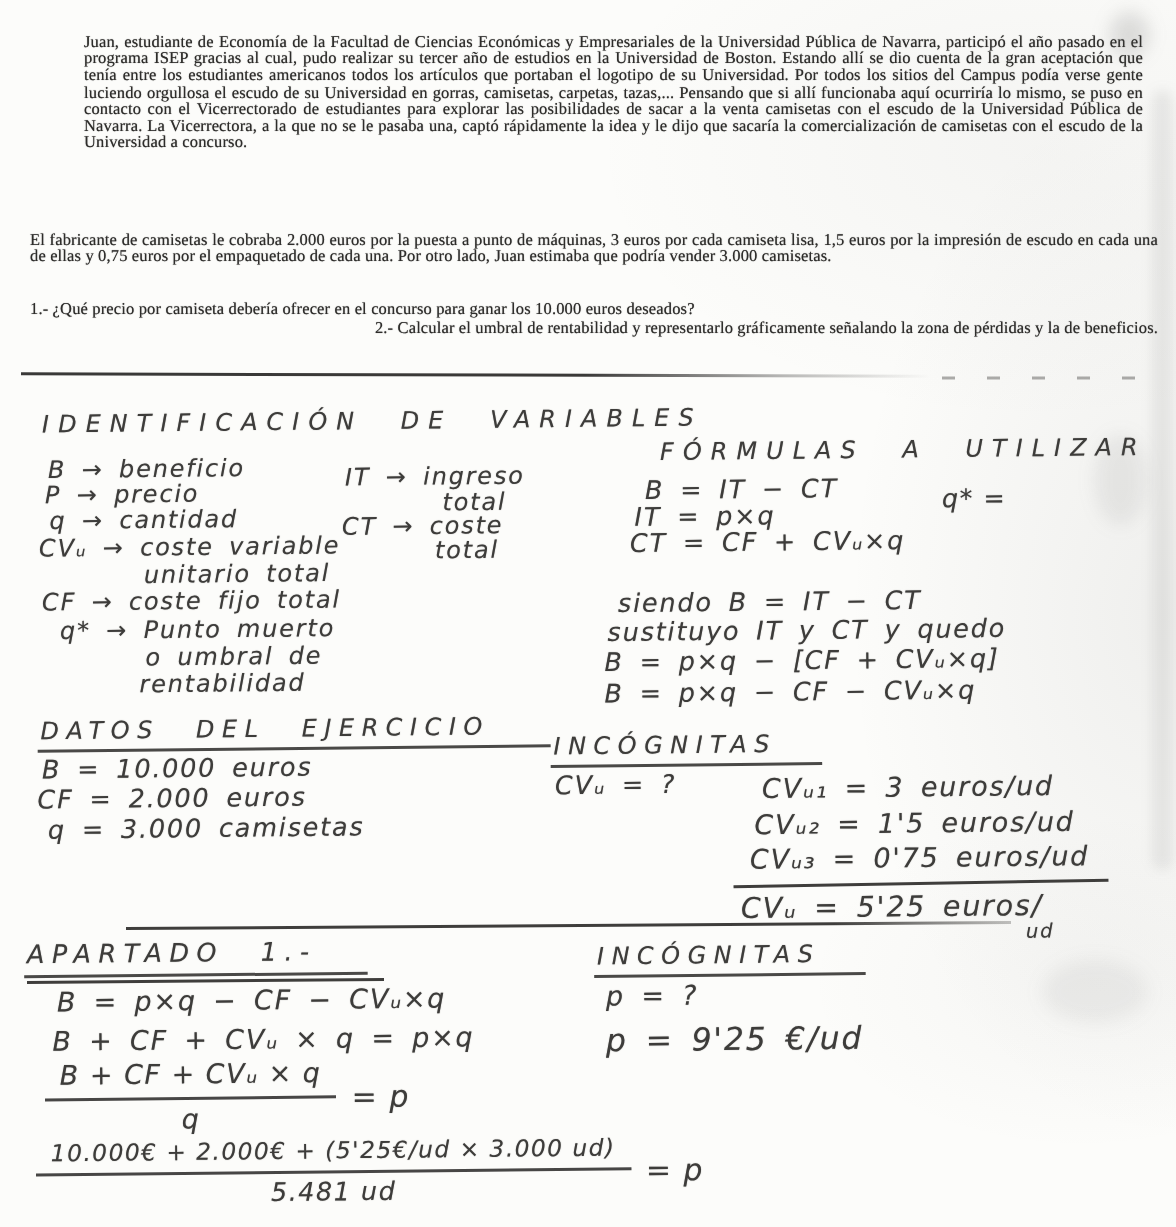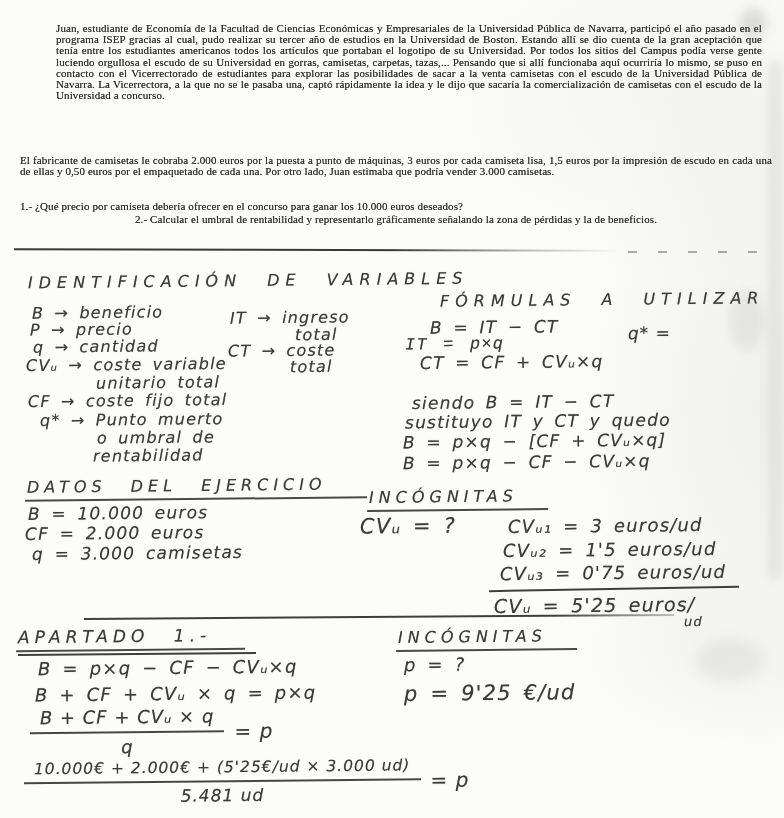--- a/index.html
+++ b/index.html
@@ -37,23 +37,23 @@
   .frac .den{padding-top:3px;white-space:nowrap;letter-spacing:1px;}
   .frac .lhs,.frac .rhs{white-space:nowrap;letter-spacing:1px;}
   .smudge{position:absolute;border-radius:50%;filter:blur(6px);pointer-events:none;}
 </style>
 </head>
 <body>
 
 <div class="page">
 
   <p class="printed" style="left:56px;top:12px;width:706px;">Juan, estudiante de Economía de la Facultad de Ciencias Económicas y Empresariales de la Universidad Pública de Navarra, participó el año pasado en el programa ISEP gracias al cual, pudo realizar su tercer año de estudios en la Universidad de Boston. Estando allí se dio cuenta de la gran aceptación que tenía entre los estudiantes americanos todos los artículos que portaban el logotipo de su Universidad. Por todos los sitios del Campus podía verse gente luciendo orgullosa el escudo de su Universidad en gorras, camisetas, carpetas, tazas,... Pensando que si allí funcionaba aquí ocurriría lo mismo, se puso en contacto con el Vicerrectorado de estudiantes para explorar las posibilidades de sacar a la venta camisetas con el escudo de la Universidad Pública de Navarra. La Vicerrectora, a la que no se le pasaba una, captó rápidamente la idea y le dijo que sacaría la comercialización de camisetas con el escudo de la Universidad a concurso.</p>
-  <p class="printed" style="left:20px;top:144px;width:752px;">El fabricante de camisetas le cobraba 2.000 euros por la puesta a punto de máquinas, 3 euros por cada camiseta lisa, 1,5 euros por la impresión de escudo en cada una de ellas y 0,50 euros por el empaquetado de cada una.  Por otro lado, Juan estimaba que podría vender 3.000 camisetas.</p>
+  <p class="printed" style="left:20px;top:144px;width:752px;">El fabricante de camisetas le cobraba 2.000 euros por la puesta a punto de máquinas, 3 euros por cada camiseta lisa, 1,5 euros por la impresión de escudo en cada una de ellas y 0,75 euros por el empaquetado de cada una.  Por otro lado, Juan estimaba que podría vender 3.000 camisetas.</p>
   <p class="printed" style="left:20px;top:190px;width:752px;text-align:left;">1.- ¿Qué precio por camiseta debería ofrecer en el concurso para ganar los 10.000 euros deseados?</p>
-  <p class="printed" style="left:20px;top:203px;width:752px;text-align:center;">2.- Calcular el umbral de rentabilidad y representarlo gráficamente señalando la zona de pérdidas y la de beneficios.</p>
+  <p class="printed" style="left:20px;top:203px;width:752px;text-align:right;">2.- Calcular el umbral de rentabilidad y representarlo gráficamente señalando la zona de pérdidas y la de beneficios.</p>
 
   <div class="rule" style="left:14px;top:249px;width:606px;background:linear-gradient(90deg,#3a3938 0%,#3a3938 62%,rgba(58,57,56,0.35) 84%,transparent 100%);transform:rotate(0.15deg);"></div>
   <div class="rule" style="left:628px;top:251px;width:150px;height:1.5px;opacity:.55;background:repeating-linear-gradient(90deg,#6b6a68 0 9px,transparent 9px 30px);"></div>
 
   <div class="hw hw-title" style="left:28px;top:271px;">IDENTIFICACIÓN DE VARIABLES</div>
   <div class="hw" style="left:32px;top:303px;">B → beneficio</div>
   <div class="hw" style="left:30px;top:320px;">P → precio</div>
   <div class="hw" style="left:33px;top:337px;">q → cantidad</div>
   <div class="hw" style="left:26px;top:355px;">CVᵤ → coste variable</div>
   <div class="hw" style="left:96px;top:373px;">unitario total</div>
@@ -61,39 +61,39 @@
   <div class="hw" style="left:40px;top:410px;">q* → Punto muerto</div>
   <div class="hw" style="left:97px;top:428px;">o umbral de</div>
   <div class="hw" style="left:93px;top:446px;">rentabilidad</div>
   <div class="hw" style="left:230px;top:308px;">IT → ingreso</div>
   <div class="hw" style="left:295px;top:325px;">total</div>
   <div class="hw" style="left:228px;top:341px;">CT → coste</div>
   <div class="hw" style="left:290px;top:357px;">total</div>
 
   <div class="hw hw-title" style="left:440px;top:290px;">FÓRMULAS A UTILIZAR</div>
   <div class="hw" style="left:430px;top:317px;font-size:17px;">B = IT − CT</div>
-  <div class="hw" style="left:405px;top:335px;font-size:17px;font-family:Liberation Mono, monospace;">IT = p×q</div>
+  <div class="hw" style="left:423px;top:335px;font-size:17px;">IT = p×q</div>
   <div class="hw" style="left:420px;top:352px;font-size:17px;">CT = CF + CVᵤ×q</div>
 
   <div class="frac" style="left:628px;top:323px;font-size:17px;">
     <span class="lhs">q* =</span>
   </div>
 
   <div class="hw" style="left:412px;top:392px;font-size:17px;">siendo  B = IT − CT</div>
   <div class="hw" style="left:405px;top:411px;font-size:17px;">sustituyo  IT y CT  y quedo</div>
   <div class="hw" style="left:403px;top:431px;font-size:17px;">B = p×q − [CF + CVᵤ×q]</div>
   <div class="hw" style="left:403px;top:452px;font-size:17px;">B = p×q − CF − CVᵤ×q</div>
 
   <div class="hw hw-title u" style="left:25px;top:476px;letter-spacing:5px;padding-right:40px;">DATOS DEL EJERCICIO</div>
   <div class="hw" style="left:28px;top:503px;font-size:17px;">B = 10.000 euros</div>
   <div class="hw" style="left:25px;top:523px;font-size:17px;">CF = 2.000 euros</div>
   <div class="hw" style="left:32px;top:543px;font-size:17px;">q = 3.000 camisetas</div>
 
   <div class="hw hw-title u" style="left:367px;top:487px;letter-spacing:5px;padding-right:30px;">INCÓGNITAS</div>
-  <div class="hw" style="left:360px;top:514px;font-size:21px;">CVᵤ = ?</div>
+  <div class="hw" style="left:370px;top:514px;font-size:17px;">CVᵤ = ?</div>
   <div class="hw" style="left:508px;top:515px;font-size:18px;">CVᵤ₁ = 3 euros/ud</div>
   <div class="hw" style="left:503px;top:539px;font-size:18px;">CVᵤ₂ = 1'5 euros/ud</div>
   <div class="hw" style="left:500px;top:562px;font-size:18px;">CVᵤ₃ = 0'75 euros/ud</div>
   <div class="rule" style="left:489px;top:588px;width:250px;transform:rotate(-1deg);"></div>
   <div class="hw" style="left:494px;top:594px;font-size:19px;">CVᵤ = 5'25 euros/</div>
   <div class="hw" style="left:684px;top:614px;font-size:13px;">ud</div>
 
   <div class="rule" style="left:84px;top:616px;width:590px;transform:rotate(-0.4deg);background:linear-gradient(90deg,#3f3e3c 0%,#3f3e3c 80%,rgba(63,62,60,0.3) 100%);"></div>
 
   <div class="hw hw-title u" style="left:16px;top:626px;font-size:17px;letter-spacing:5px;padding-right:34px;">APARTADO 1.-</div>

